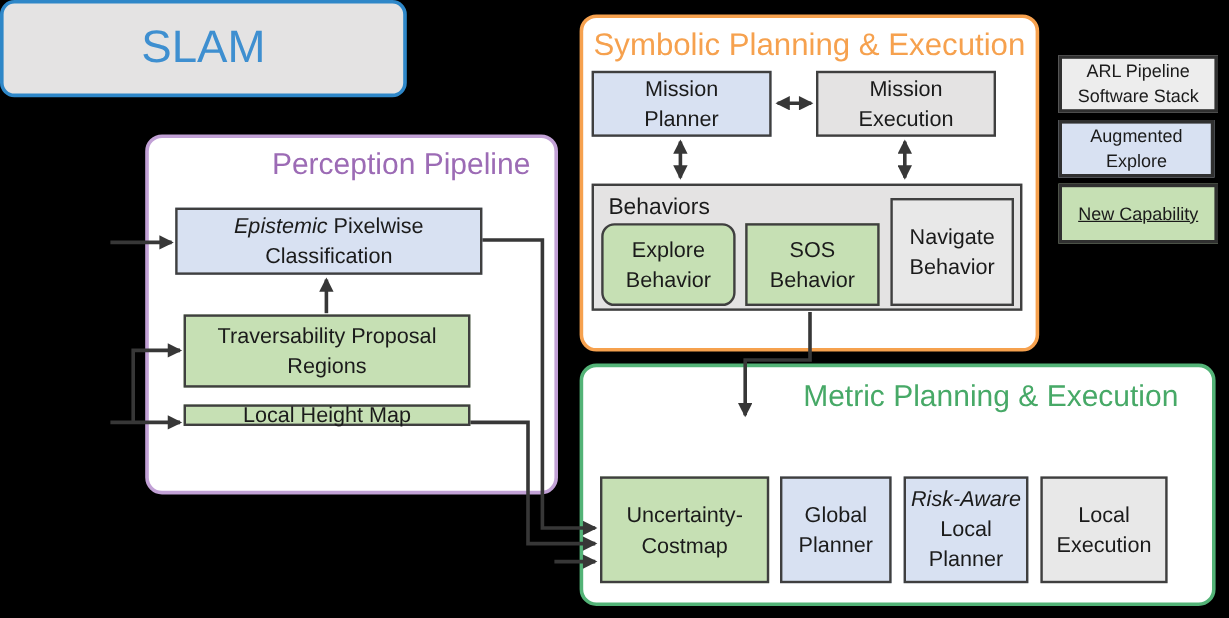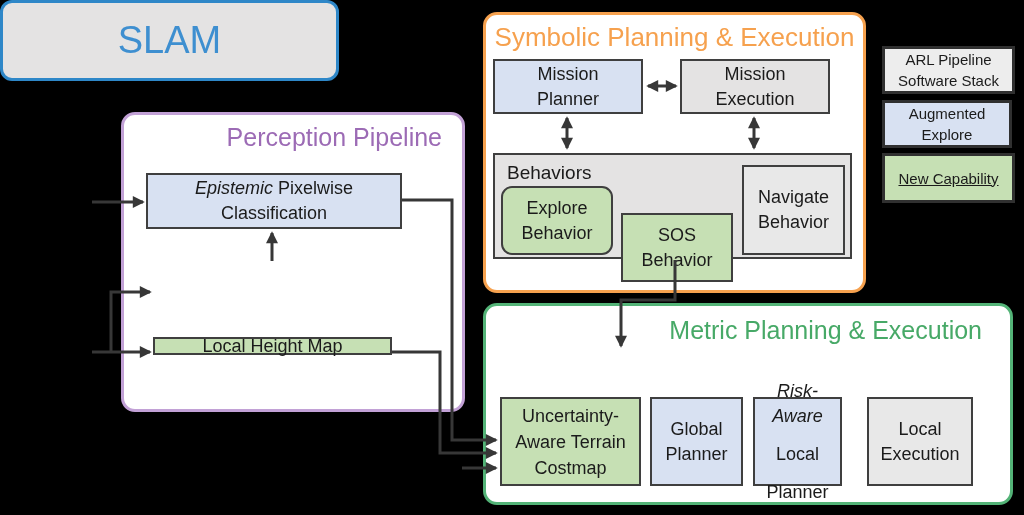--- a/index.html
+++ b/index.html
@@ -29,26 +29,26 @@
     font-size:38px;color:var(--blue-text,#3e8fd0);
   }
   #epistemic{left:146px;top:173px;width:256px;height:56px;background:var(--blue-fill,#d8e1f2);}
   #traversability{left:153px;top:262px;width:239px;height:61px;background:var(--green-fill,#c6e0b4);}
   #local-height-map{left:153px;top:337px;width:239px;height:18px;background:var(--green-fill,#c6e0b4);}
   #mission-planner{left:493px;top:59px;width:150px;height:55px;background:var(--blue-fill,#d8e1f2);}
   #mission-executor{left:680px;top:59px;width:150px;height:55px;background:var(--gray-fill,#e4e3e3);}
   #behaviors{left:493px;top:153px;width:359px;height:106px;background:var(--gray-fill,#e4e3e3);justify-content:flex-start;align-items:flex-start;}
   #behaviors-label{position:absolute;top:5px;left:12px;font-size:19px;}
   #explore{left:501px;top:186px;width:112px;height:69px;background:var(--green-fill,#c6e0b4);border-radius:11px;}
-  #sos{left:621px;top:186px;width:112px;height:69px;background:var(--green-fill,#c6e0b4);margin-top:27px;}
+  #sos{left:621px;top:186px;width:112px;height:69px;background:var(--green-fill,#c6e0b4);}
   #navigate{left:742px;top:165px;width:103px;height:90px;background:var(--gray-fill2,#e8e8e8);}
   #navigation-executor{left:499px;top:348px;width:495px;height:34px;background:var(--gray-fill,#e4e3e3);font-size:19px;}
   #costmap{left:500px;top:397px;width:141px;height:89px;background:var(--green-fill,#c6e0b4);line-height:26px;}
   #global-planner{left:650px;top:397px;width:93px;height:89px;background:var(--blue-fill,#d8e1f2);}
-  #risk-aware{left:753px;top:397px;width:89px;height:89px;background:var(--blue-fill,#d8e1f2);gap:13px;}
+  #risk-aware{left:753px;top:397px;width:104px;height:89px;background:var(--blue-fill,#d8e1f2);}
   #local-controller{left:867px;top:397px;width:106px;height:89px;background:var(--gray-fill2,#e8e8e8);}
   .legend-box{border:3px solid var(--legend-border,#303030);font-size:15px;line-height:21px;}
   #legend-stack{left:882px;top:46px;width:133px;height:48px;background:#ededed;}
   #legend-augmented{left:882px;top:100px;width:130px;height:48px;background:var(--blue-fill,#d8e1f2);}
   #legend-new{left:882px;top:153px;width:133px;height:50px;background:var(--green-fill,#c6e0b4);text-decoration:underline;}
   #wires{position:absolute;left:0;top:0;width:1024px;height:515px;pointer-events:none;z-index:5;}
   #wires path{fill:none;stroke:var(--arrow,#373737);stroke-width:3;}
 </style>
 </head>
 <body>
@@ -68,20 +68,24 @@
   </div>
 
   <div id="slam">
     <span>SLAM</span>
   </div>
 
   <div class="box" id="epistemic">
     <span class="line"><i>Epistemic</i><span> Pixelwise</span></span>
     <span class="line">Classification</span>
   </div>
+  <div class="box" id="traversability">
+    <span class="line">Traversability Proposal</span>
+    <span class="line">Regions</span>
+  </div>
   <div class="box" id="local-height-map">
     <span class="line">Local Height Map</span>
   </div>
 
   <div class="box" id="mission-planner">
     <span class="line">Mission</span>
     <span class="line">Planner</span>
   </div>
   <div class="box" id="mission-executor">
     <span class="line">Mission</span>
@@ -98,21 +102,20 @@
     <span class="line">SOS</span>
     <span class="line">Behavior</span>
   </div>
   <div class="box" id="navigate">
     <span class="line">Navigate</span>
     <span class="line">Behavior</span>
   </div>
 
   <div class="box" id="costmap">
     <span class="line">Uncertainty-</span>
-    <span class="line">Aware Terrain</span>
     <span class="line">Costmap</span>
   </div>
   <div class="box" id="global-planner">
     <span class="line">Global</span>
     <span class="line">Planner</span>
   </div>
   <div class="box" id="risk-aware">
     <span class="line"><i>Risk-Aware</i></span>
     <span class="line">Local</span>
     <span class="line">Planner</span>

